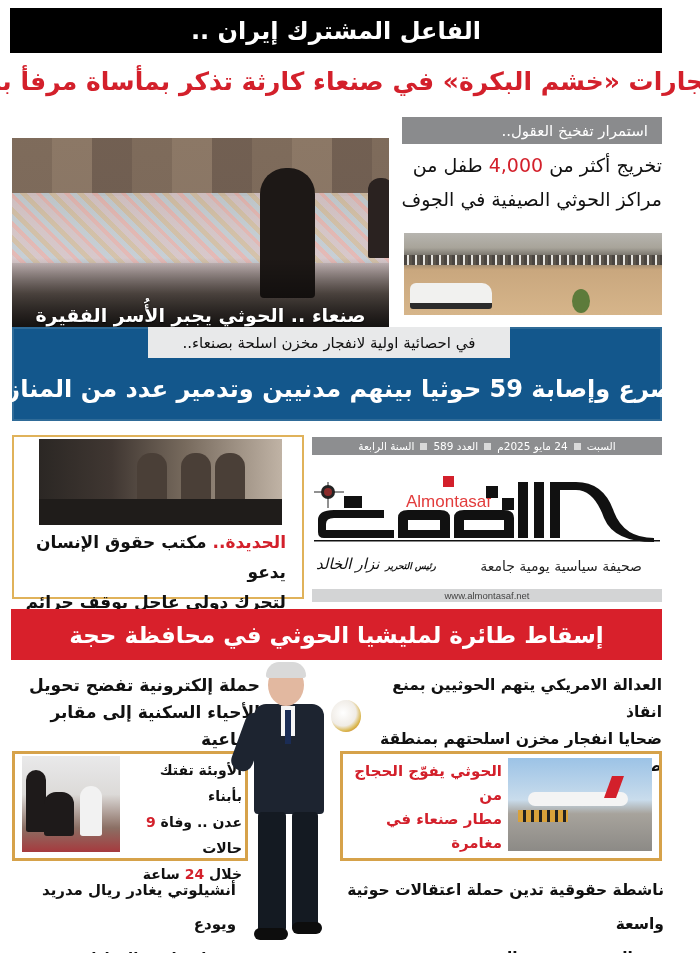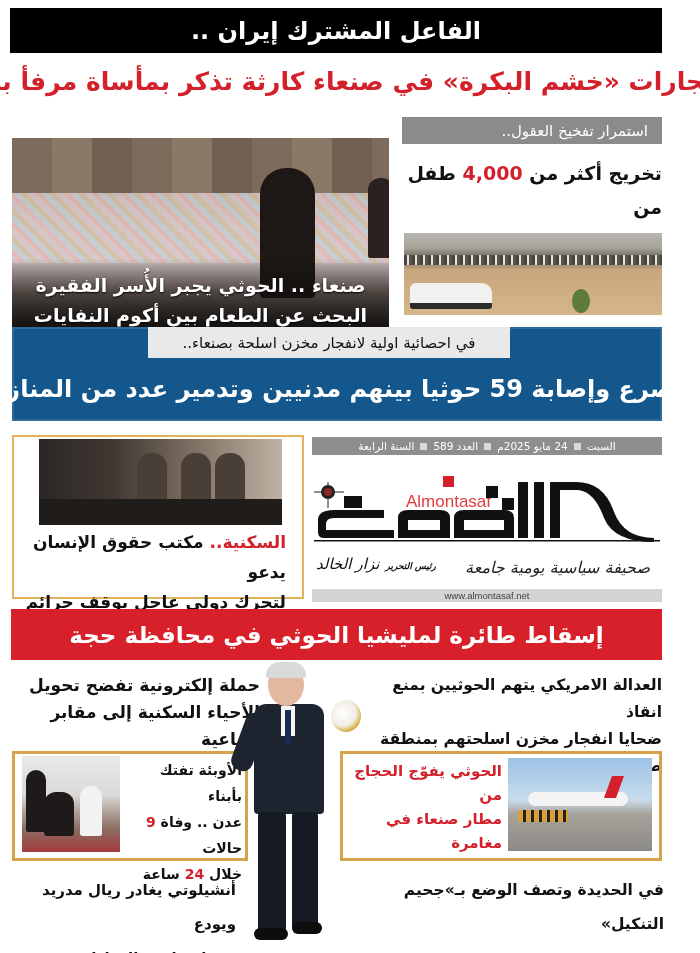--- a/index.html
+++ b/index.html
@@ -23,21 +23,21 @@
     background: repeating-linear-gradient(45deg, #d9c9cc 0 6px, #e8b9b5 6px 10px, #c6d1d8 10px 15px, #d6c3a8 15px 20px); opacity: .85; }
   #photo-garbage .figure1 { position: absolute; left: 248px; top: 30px; width: 55px; height: 130px; background: #1d1816; border-radius: 26px 26px 4px 4px; }
   #photo-garbage .figure2 { position: absolute; left: 356px; top: 40px; width: 26px; height: 80px; background: #2a2220; border-radius: 12px 12px 2px 2px; }
   #photo-garbage .shade { position: absolute; left: 0; bottom: 0; width: 100%; height: 80px; background: linear-gradient(180deg, rgba(0,0,0,0), rgba(0,0,0,.75)); }
   #photo-garbage .caption { position: absolute; left: 0; right: 0; bottom: 8px; color: #fff; text-align: center;
     font-size: 19px; font-weight: bold; line-height: 30px; text-shadow: 0 1px 2px #000; }
 
   
   #kicker-gray { left: 402px; top: 117px; width: 260px; height: 27px; background: #8a8b8d; color: #fff;
     font-size: 15px; display: flex; align-items: center; padding-right: 14px; }
-  #story-4000 { left: 400px; top: 148px; width: 262px; color: #111; font-size: 19px; font-weight: bold; line-height: 34px; text-align: right; margin-top: 8px; }
+  #story-4000 { left: 400px; top: 148px; width: 262px; color: #111; font-size: 19px; font-weight: normal; line-height: 34px; text-align: right; }
   #photo-desert { left: 404px; top: 233px; width: 258px; height: 82px; overflow: hidden;
     background: linear-gradient(180deg, #b7b5b0 0%, #a8a49a 18%, #6c6860 30%, #c9a77e 45%, #d6b58a 100%); }
   #photo-desert .crowd { position: absolute; left: 0; top: 22px; width: 100%; height: 10px;
     background: repeating-linear-gradient(90deg, #4a4540 0 3px, #e5e3de 3px 5px, #5a544b 5px 8px); }
   #photo-desert .truck { position: absolute; left: 6px; top: 50px; width: 82px; height: 26px; background: #f1f1ef; border-radius: 6px 10px 3px 3px; border-bottom: 6px solid #2b2b2b; }
   #photo-desert .bush { position: absolute; left: 168px; top: 56px; width: 18px; height: 24px; background: #5d7b3b; border-radius: 50%; }
 
   
   #blue-box { left: 12px; top: 327px; width: 650px; height: 94px; background: #13578c; border: 2px solid #2f6b98; }
   #blue-kicker { left: 148px; top: 327px; width: 362px; height: 31px; background: #e8e9ea; color: #111;
@@ -55,21 +55,21 @@
 
   
   #date-bar { left: 312px; top: 437px; width: 350px; height: 18px; background: #8d8e90; color: #fff; font-size: 10.5px;
     display: flex; align-items: center; justify-content: center; gap: 6px; }
   #date-bar .sq { display: inline-block; width: 7px; height: 7px; background: #d9d9d9; }
   #masthead { left: 312px; top: 458px; width: 350px; height: 128px; }
   #mast-logo { position: absolute; left: 2px; top: 24px; width: 346px; height: 68px; direction: ltr; }
   #mast-latin { position: absolute; left: 94px; top: 18px; direction: ltr; color: #d3202b; font-size: 17px; font-family: "Liberation Sans", sans-serif; display: flex; align-items: center; gap: 5px; flex-direction: column; }
   #mast-latin .sq { width: 11px; height: 11px; background: #d3202b; display: inline-block; }
   #mast-latin span.txt { color: #e23c3c; }
-  #mast-tagline { position: absolute; right: 12px; top: 100px; font-size: 16px; color: #222; font-style: italic; }
+  #mast-tagline { position: absolute; right: 20px; top: 100px; font-size: 14px; color: #222; }
   #mast-editor { position: absolute; left: 4px; top: 97px; font-size: 11px; color: #111; display: flex; align-items: baseline; gap: 6px; direction: rtl; }
   #mast-editor .name { font-size: 15px; font-family: Liberation Sans, sans-serif; font-style: italic; }
   #mast-editor .role { font-size: 9px; font-weight: bold; font-style: italic; }
   #url-bar { left: 312px; top: 589px; width: 350px; height: 13px; background: #d3d4d5; color: #444; font-size: 9.5px;
     display: flex; align-items: center; justify-content: center; font-family: "Liberation Sans", sans-serif; direction: ltr; }
 
   
   #red-bar { left: 11px; top: 609px; width: 651px; height: 51px; background: #d8202b; color: #ffffff; font-size: 23px; font-weight: bold;
     display: flex; align-items: center; justify-content: center; white-space: nowrap; }
 
@@ -124,21 +124,20 @@
 </div>
 
 <div id="photo-garbage" class="abs">
   <div class="buildings"></div>
   <div class="trash"></div>
   <div class="figure1"></div>
   <div class="figure2"></div>
   <div class="shade"></div>
   <div class="caption">
     <div>صنعاء .. الحوثي يجبر الأُسر الفقيرة</div>
-    <div>البحث عن الطعام بين أكوم النفايات</div>
   </div>
 </div>
 
 <div id="kicker-gray" class="abs">
   <span>استمرار تفخيخ العقول..</span>
 </div>
 <div id="story-4000" class="abs">
   <div>
     <span>تخريج أكثر من </span><span class="red">4,000</span><span> طفل من</span>
   </div>
@@ -160,21 +159,21 @@
 
 <div id="box-hudaydah" class="abs"></div>
 <div id="photo-fighters" class="abs">
   <div class="man" style="left:98px;"></div>
   <div class="man" style="left:142px;"></div>
   <div class="man" style="left:176px;"></div>
   <div class="truckside"></div>
 </div>
 <div id="story-hudaydah" class="abs">
   <div>
-    <span class="red">السكنية..</span><span> مكتب حقوق الإنسان يدعو</span>
+    <span class="red">الحديدة..</span><span> مكتب حقوق الإنسان يدعو</span>
   </div>
   <div>لتحرك دولي عاجل يوقف جرائم الحوثي</div>
 </div>
 
 <div id="date-bar" class="abs">
   <span>السبت</span>
   <span class="sq"></span>
   <span>24 مايو 2025م</span>
   <span class="sq"></span>
   <span>العدد 589</span>
@@ -254,20 +253,21 @@
 <div id="story-pilgrims" class="abs">
   <div>الحوثي يفوّج الحجاج من</div>
   <div>مطار صنعاء في مغامرة</div>
 </div>
 
 <div id="story-ancelotti" class="abs">
   <div>أنشيلوتي يغادر ريال مدريد ويودع</div>
   <div>«رحلة مليئة بالعواطف والألقاب»</div>
 </div>
 <div id="story-activist" class="abs">
+  <div>ناشطة حقوقية تدين حملة اعتقالات حوثية واسعة</div>
   <div>في الحديدة وتصف الوضع بـ»جحيم التنكيل»</div>
 </div>
 
 <div id="coach" class="abs">
   <div class="arm"></div>
   <div class="torso"></div>
   <div class="shirt"></div>
   <div class="tie"></div>
   <div class="head"></div>
   <div class="hair"></div>

